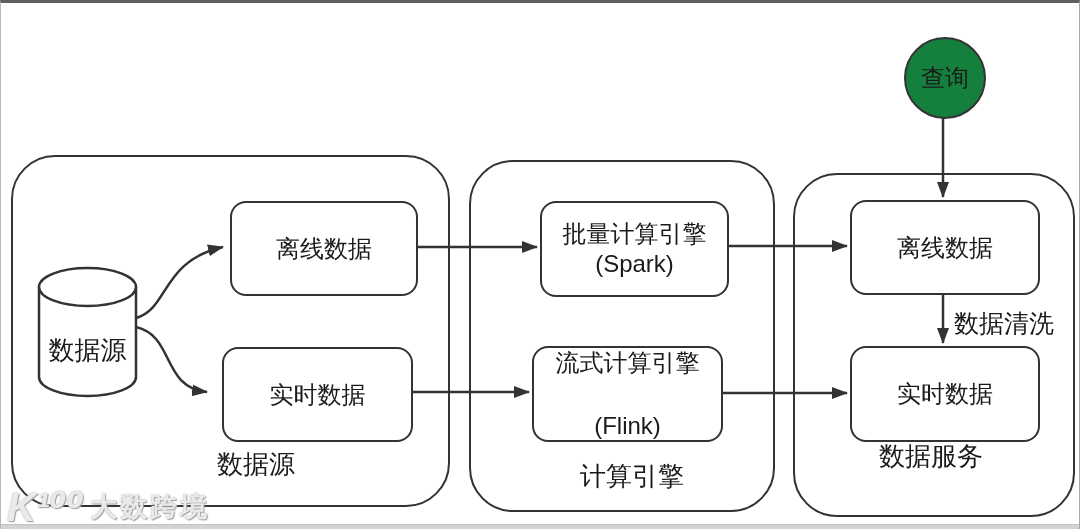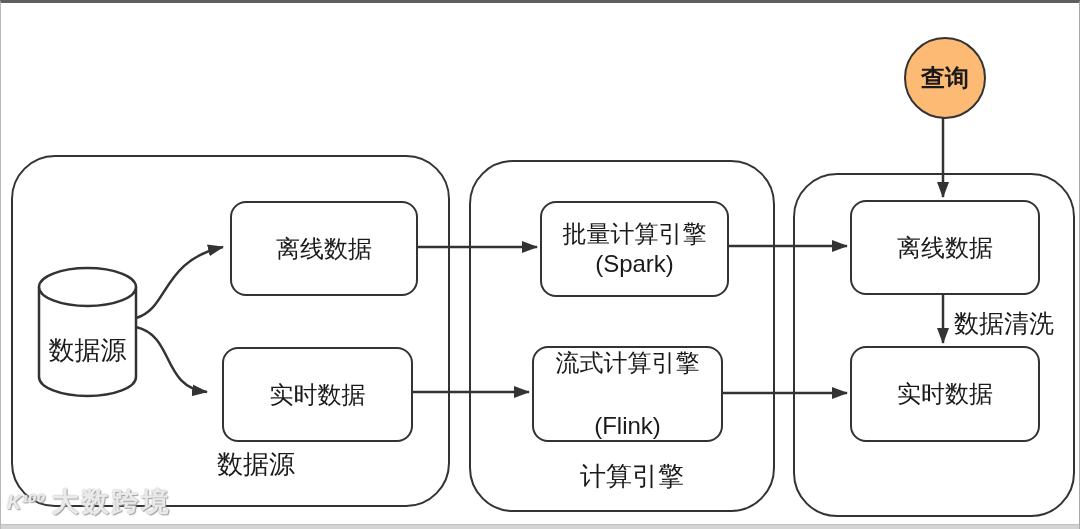--- a/index.html
+++ b/index.html
@@ -22,42 +22,42 @@
     z-index:3;
   }
   #box-offline-src{left:229px;top:198px;width:184px;height:91px;}
   #box-realtime-src{left:221px;top:344px;width:187px;height:91px;}
   #box-batch{left:539px;top:198px;width:185px;height:92px;}
   #box-stream{left:531px;top:343px;width:187px;height:92px;gap:33px;}
   #box-offline-svc{left:849px;top:197px;width:186px;height:91px;}
   #box-realtime-svc{left:849px;top:343px;width:186px;height:92px;}
   #query-circle{
     position:absolute;left:903px;top:34px;width:78px;height:78px;border-radius:50%;
-    background:#fdba74;border:2.5px solid #333333;display:flex;align-items:center;justify-content:center;
-    font-size:24px;font-weight:700;color:#1a1a1a;z-index:3;
+    background:#15803d;border:2.5px solid #333333;display:flex;align-items:center;justify-content:center;
+    font-size:24px;font-weight:400;color:#1a1a1a;z-index:3;
   }
   .group-label{
     position:absolute;font-size:26px;font-weight:500;color:#1a1a1a;text-align:center;z-index:3;
   }
   #label-source-group{left:185px;top:444px;width:140px;}
   #label-compute-group{left:555px;top:456px;width:152px;}
   #label-service-group{left:852px;top:436px;width:156px;}
   #label-cleaning{
     position:absolute;left:953px;top:304px;font-size:25px;font-weight:400;color:#1a1a1a;z-index:4;
   }
   #cylinder-label{
     position:absolute;left:38px;top:330px;width:97px;text-align:center;
     font-size:26px;font-weight:500;color:#1a1a1a;z-index:3;
   }
   #edges-layer{position:absolute;left:0;top:0;width:1080px;height:529px;z-index:2;}
   #watermark{
     position:absolute;left:6px;top:481px;display:flex;align-items:center;z-index:6;
     color:#eaeaea;text-shadow:0 0 2px #adadad,1px 1px 1px #9e9e9e;user-select:none;
   }
-  #watermark .wm-logo{font-size:20px;font-weight:700;font-style:italic;margin-right:6px;}
+  #watermark .wm-logo{font-size:40px;font-weight:700;font-style:italic;margin-right:6px;}
   #watermark .wm-text{font-size:27px;font-weight:700;letter-spacing:3px;font-family:Liberation Serif, serif;}
   #bottom-bar{
     position:absolute;left:0;top:521px;width:1080px;height:8px;background:#d3d3d3;
     border-top:1px solid #c2c2c2;z-index:5;
   }
 </style>
 </head>
 <body>
 
 <div id="page">
@@ -113,20 +113,21 @@
   <div class="node-box" id="box-realtime-svc">
     <span>实时数据</span>
   </div>
 
   <div id="query-circle">
     <span>查询</span>
   </div>
 
   <div class="group-label" id="label-source-group">数据源</div>
   <div class="group-label" id="label-compute-group">计算引擎</div>
+  <div class="group-label" id="label-service-group">数据服务</div>
 
   <div id="label-cleaning">数据清洗</div>
 
   <div id="watermark">
     <span class="wm-logo">K¹⁰⁰</span>
     <span class="wm-text">大数跨境</span>
   </div>
 
   <div id="bottom-bar"></div>
 </div>

